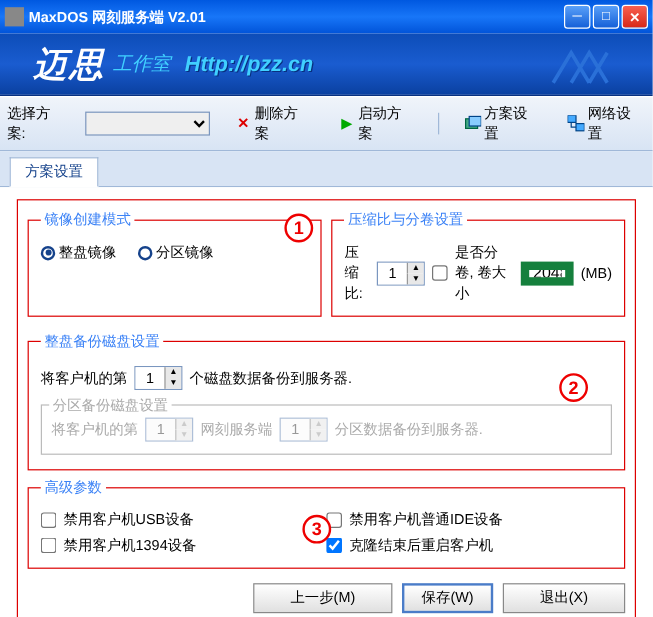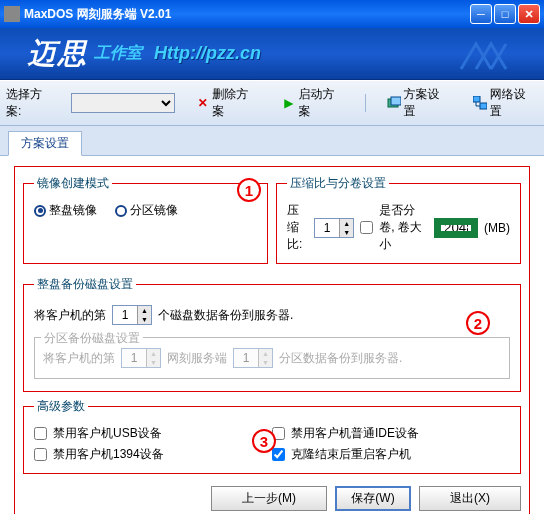--- a/index.html
+++ b/index.html
@@ -7,36 +7,36 @@
 
 .titlebar { background: linear-gradient(to bottom, #0058e0, #1876f8, #0053d8); height: 28px; display: flex; align-items: center; padding: 0 4px; }
 .titlebar-icon { width: 16px; height: 16px; background: #888; margin-right: 4px; }
 .titlebar-text { color: #fff; font-weight: bold; flex: 1; font-size: 12px; }
 .winbtns { display: flex; gap: 2px; }
 .winbtn { width: 22px; height: 20px; background: linear-gradient(to bottom,#5aa0f8,#1560d8); border: 1px solid #fff; border-radius: 3px; color: #fff; display: flex; align-items: center; justify-content: center; font-weight: bold; font-size: 11px; cursor: pointer; }
 .winbtn.close { background: linear-gradient(to bottom,#f86050,#d82818); }
 
 .banner { height: 52px; background: linear-gradient(to bottom,#0d4db8,#1a5cd0,#0a40a0); display: flex; align-items: center; padding: 0 28px; overflow: hidden; border-bottom: 1px solid #083080; }
 .banner-logo { color: #fff; font-size: 28px; font-weight: bold; font-style: italic; font-family: "SimHei", sans-serif; letter-spacing: 2px; }
-.banner-sub { color: #40d0ff; font-size: 16px; font-weight: bold; margin-left: 6px; font-style: italic; }
+.banner-sub { color: #40d0ff; font-size: 16px; font-weight: normal; margin-left: 6px; font-style: italic; }
 .banner-url { color: #40d0ff; font-size: 18px; font-weight: bold; font-style: italic; margin-left: 12px; text-shadow: 1px 1px 0 #083080; }
 .banner-pattern { margin-left: auto; width: 60px; height: 40px; }
 
 .toolbar { background: linear-gradient(to bottom,#f0f4fa,#d8e4f4); border-top: 1px solid #fff; border-bottom: 1px solid #a0b8d8; padding: 3px 6px; display: flex; align-items: center; gap: 17px; }
 .toolbar select { width: 110px; height: 20px; border: 1px solid #7a96bf; }
 .tbtn { display: flex; align-items: center; gap: 3px; cursor: pointer; padding: 2px 4px; }
 .ticon { width: 14px; height: 14px; display: inline-flex; align-items: center; justify-content: center; }
 
 .tabrow { background: #d8e4f4; padding: 4px 8px 0; border-bottom: 1px solid #a0b8d8; }
 .tab { display: inline-block; background: #fff; border: 1px solid #a0b8d8; border-bottom: 1px solid #fff; padding: 3px 12px; color: #15428b; position: relative; top: 1px; }
 
 .content { background: #fff; padding: 10px 14px; }
 
 fieldset { border: 1px solid #d00; padding: 8px 10px; margin-bottom: 6px; position: relative; }
-legend { color: #0c4a6e; padding: 0 3px; background: #fff; }
+legend { color: #3b82f6; padding: 0 3px; background: #fff; }
 
 .circle-num { position: absolute; width: 24px; height: 24px; border: 2px solid #e00; border-radius: 50%; color: #e00; font-weight: bold; font-size: 15px; display: flex; align-items: center; justify-content: center; background: #fff; font-family: Arial, sans-serif; }
 
 .row { display: flex; align-items: center; gap: 6px; padding: 2px 0; }
 .radio-opt { display: flex; align-items: center; gap: 3px; margin-right: 12px; }
 .radio-btn { width: 12px; height: 12px; border: 2px solid #15428b; border-radius: 50%; flex-shrink: 0; display: inline-flex; align-items: center; justify-content: center; }
 .radio-btn.checked::after { content: ""; width: 5px; height: 5px; background: #15428b; border-radius: 50%; }
 
 .spin { display: inline-flex; align-items: stretch; border: 1px solid #7a96bf; height: 20px; }
 .spin input { width: 24px; border: none; text-align: center; font-size: 12px; }

